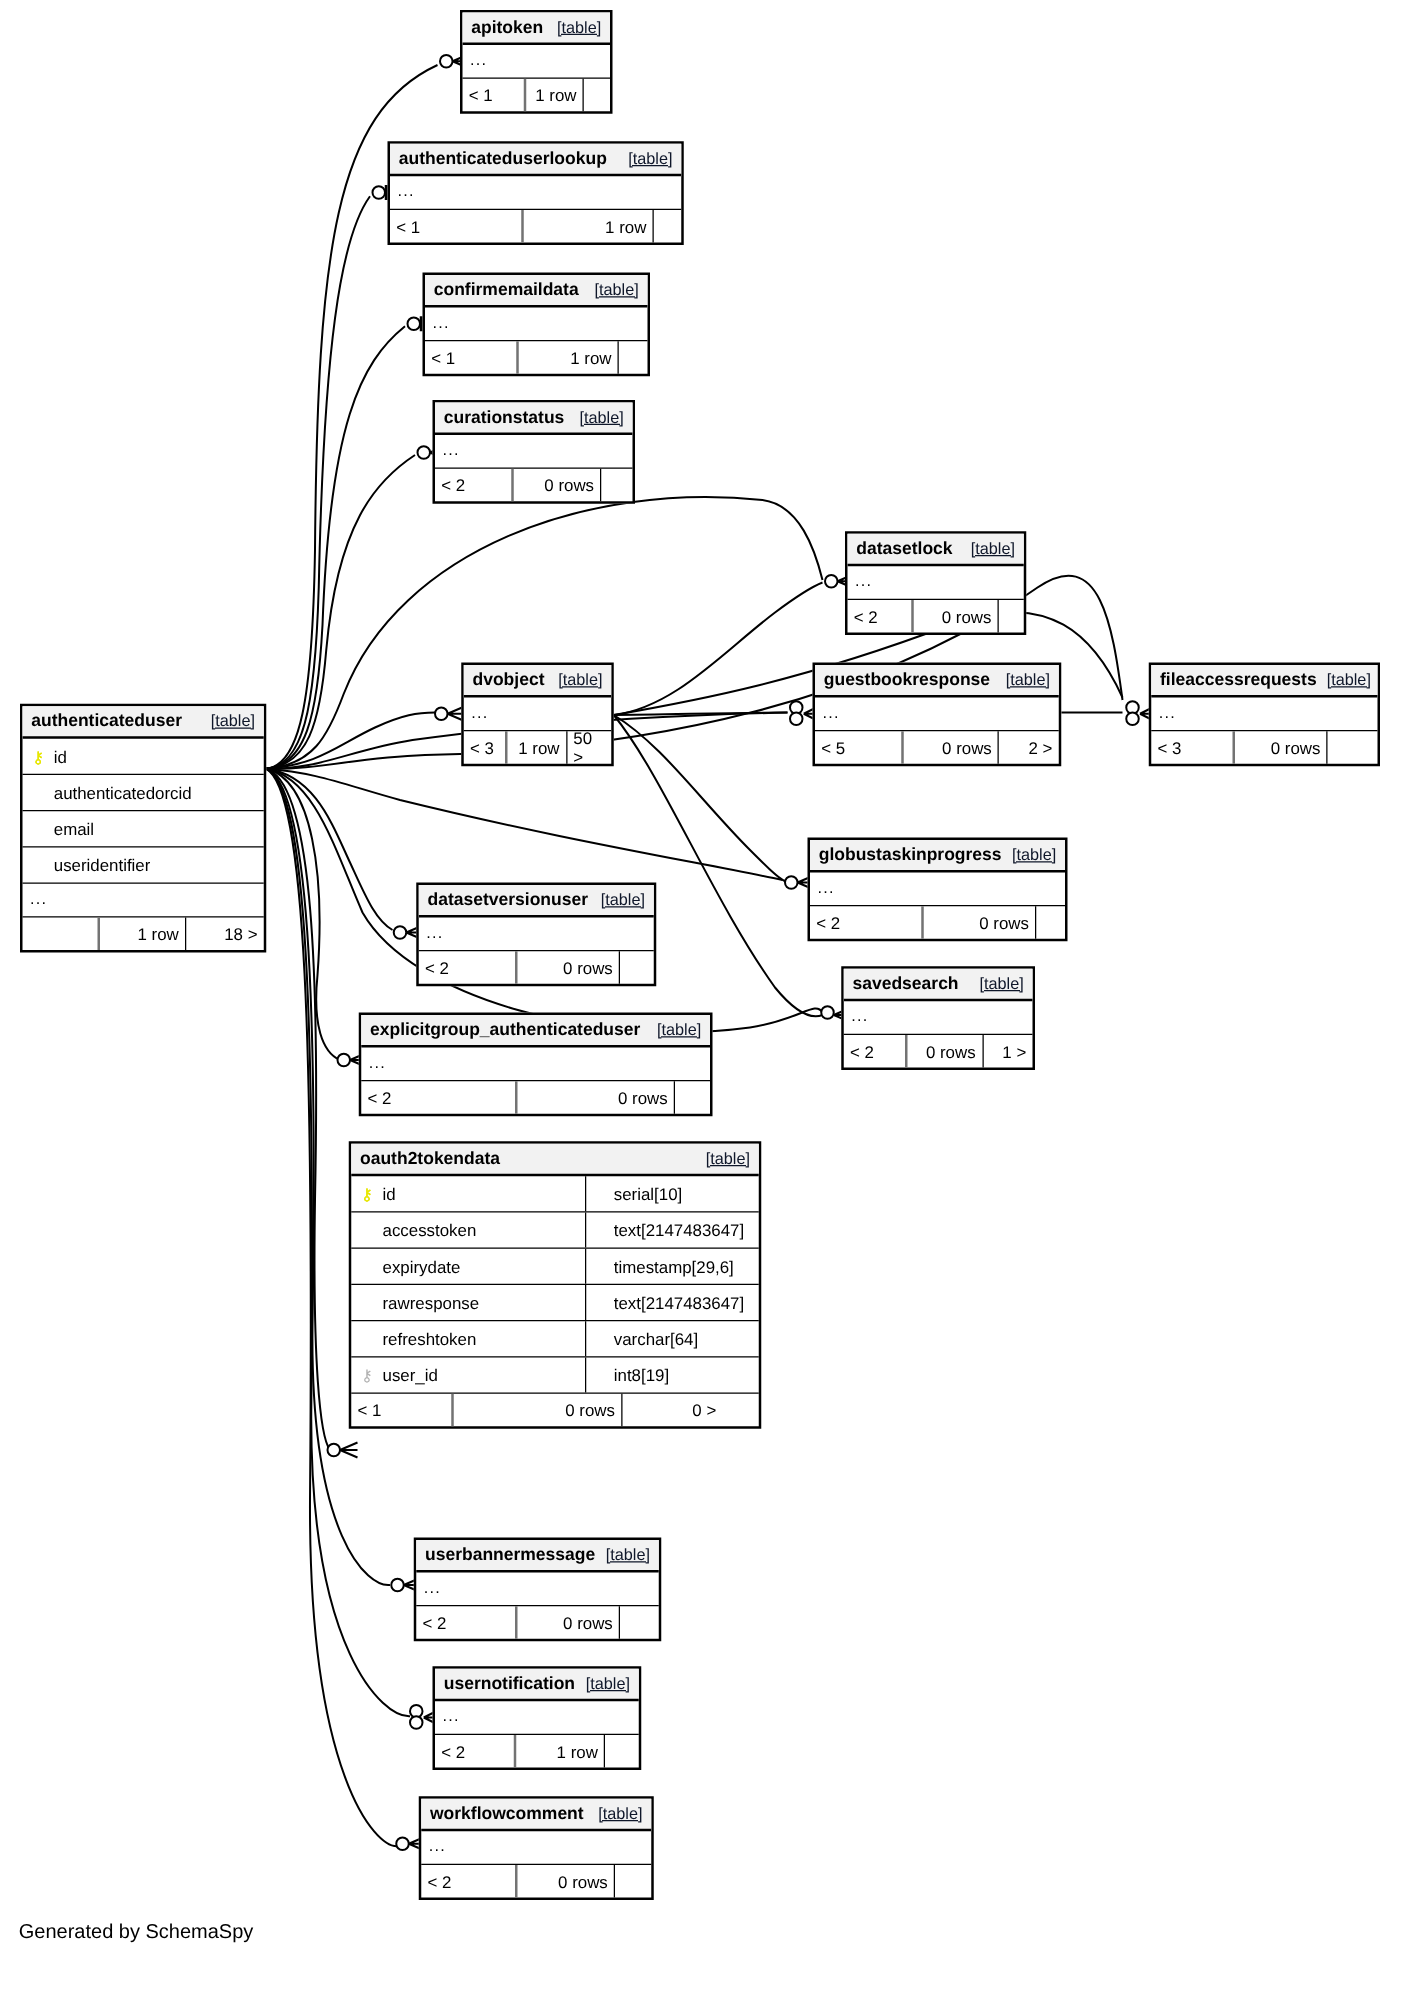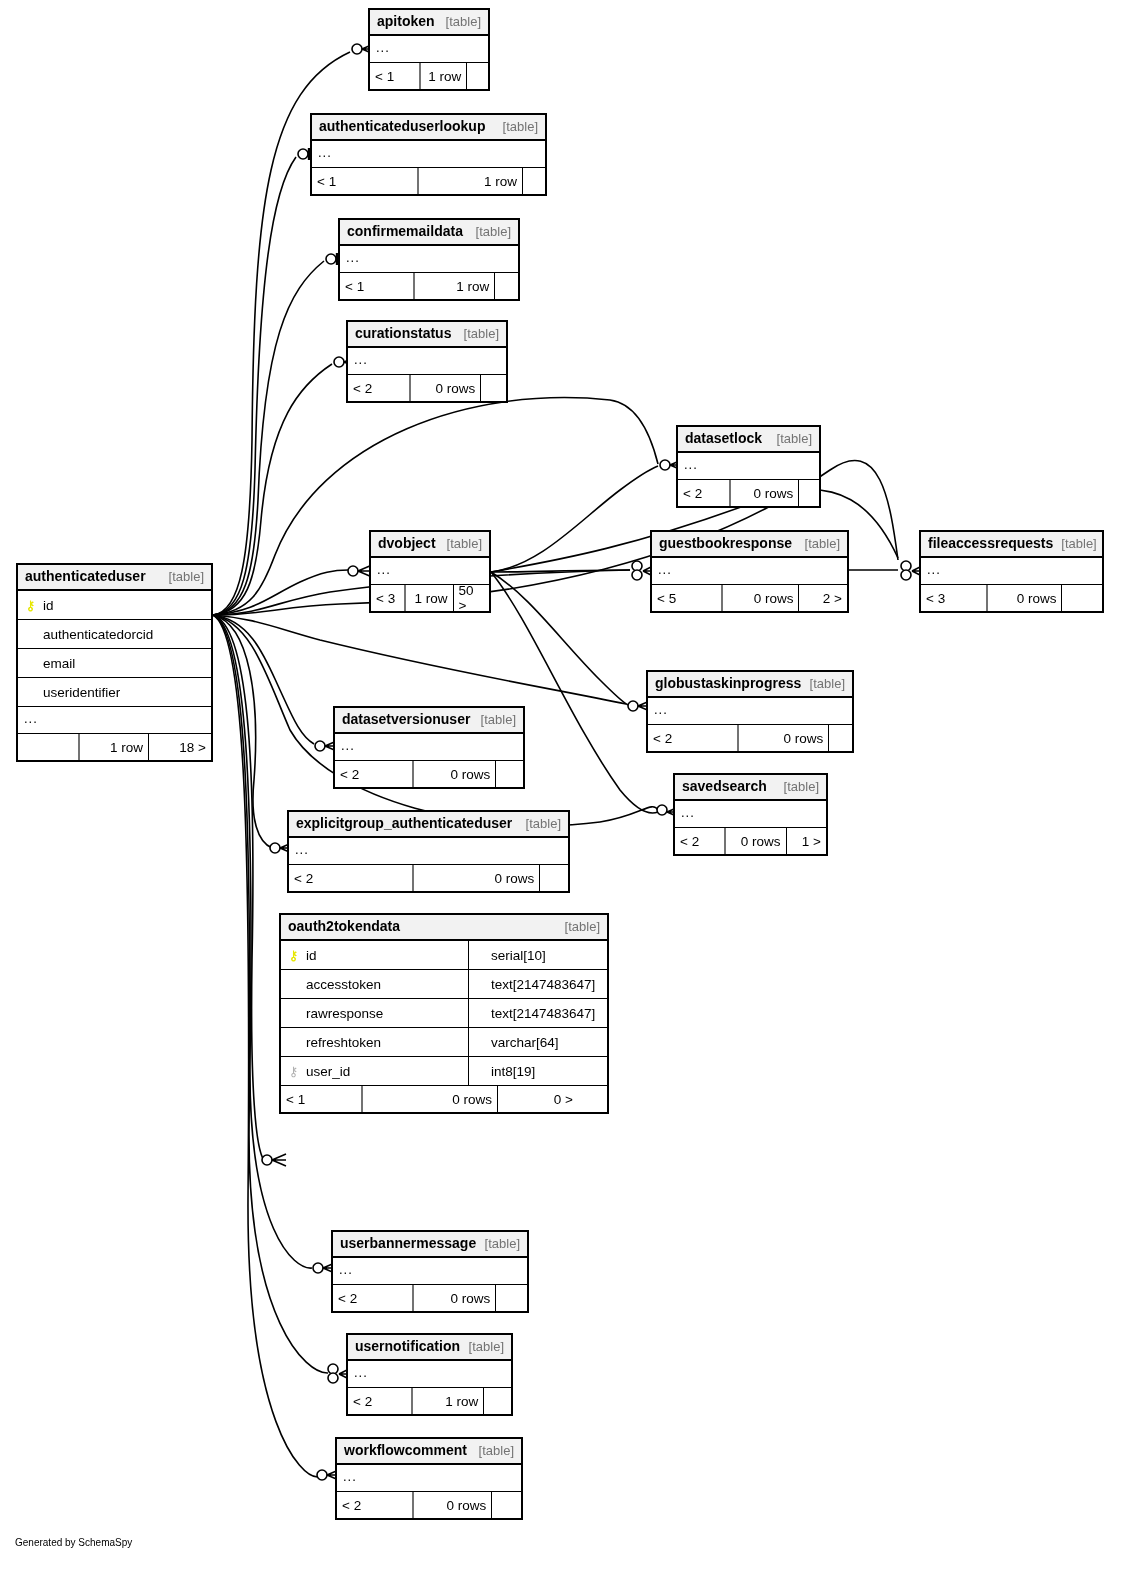--- a/index.html
+++ b/index.html
@@ -43,23 +43,24 @@
     display: flex;
     align-items: baseline;
     justify-content: space-between;
     height: 26px;
   }
   .tbl .hdr .nm {
     font-weight: bold;
     font-size: 14px;
   }
   .tbl .hdr .tg {
-    color: #737373;
+    color: #0f172a;
     font-size: 13px;
     padding-left: 8px;
+    text-decoration: underline;
   }
   .tbl .ell {
     box-sizing: border-box;
     height: 27px;
     line-height: 24px;
     padding: 0 6px;
     border-bottom: 1px solid #000000;
     color: #000000;
     letter-spacing: 1px;
     font-size: 13px;
@@ -116,21 +117,21 @@
     height: 100%;
     padding: 0 5px;
   }
   .tbl .foot .f1 { justify-content: flex-start; }
   .tbl .foot .f2 { justify-content: flex-end; border-left: 2px solid #737373; }
   .tbl .foot .f3 { justify-content: flex-end; border-left: 1px solid #000000; }
   #footer-credit {
     position: absolute;
     left: 15px;
     top: 1537px;
-    font-size: 10px;
+    font-size: 16px;
     color: #000000;
   }
 </style>
 </head>
 <body>
 
 <div id="canvas">
 
   <svg id="edges" viewBox="0 0 1137 1592" xmlns="http://www.w3.org/2000/svg">
     <defs></defs>
@@ -269,20 +270,27 @@
     <div class="col">
       <span class="cname">
           <span class="keyicon blank">⚷</span>
           <span>accesstoken</span>
         </span>
       <span class="ctype">text[2147483647]</span>
     </div>
     <div class="col">
       <span class="cname">
           <span class="keyicon blank">⚷</span>
+          <span>expirydate</span>
+        </span>
+      <span class="ctype">timestamp[29,6]</span>
+    </div>
+    <div class="col">
+      <span class="cname">
+          <span class="keyicon blank">⚷</span>
           <span>rawresponse</span>
         </span>
       <span class="ctype">text[2147483647]</span>
     </div>
     <div class="col">
       <span class="cname">
           <span class="keyicon blank">⚷</span>
           <span>refreshtoken</span>
         </span>
       <span class="ctype">varchar[64]</span>

